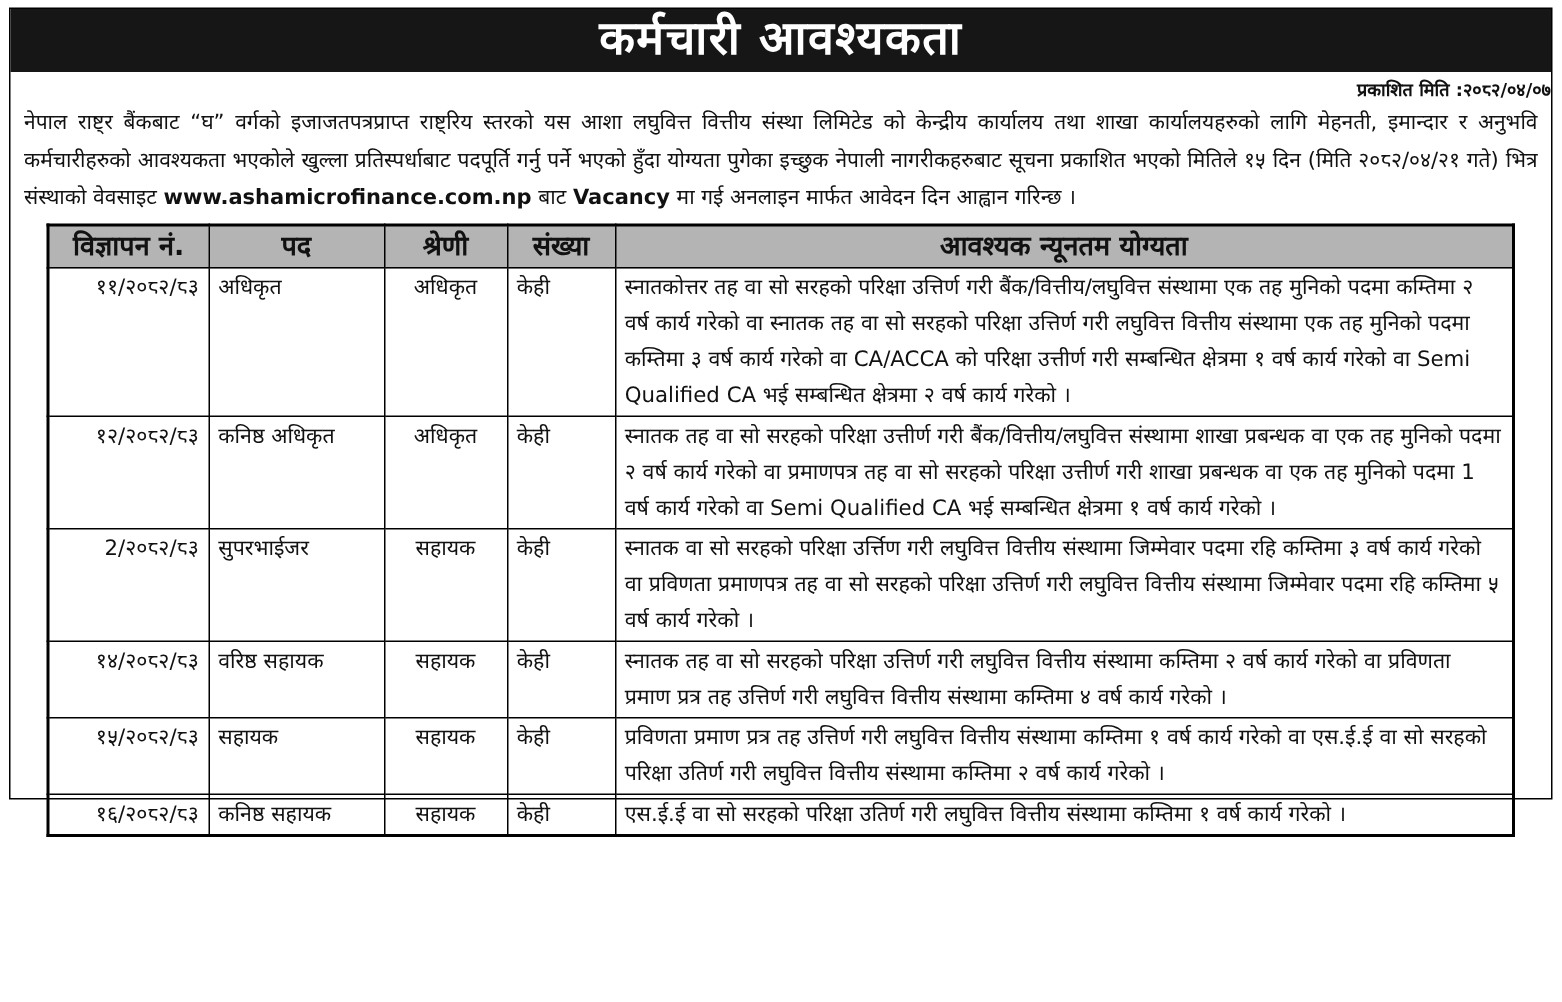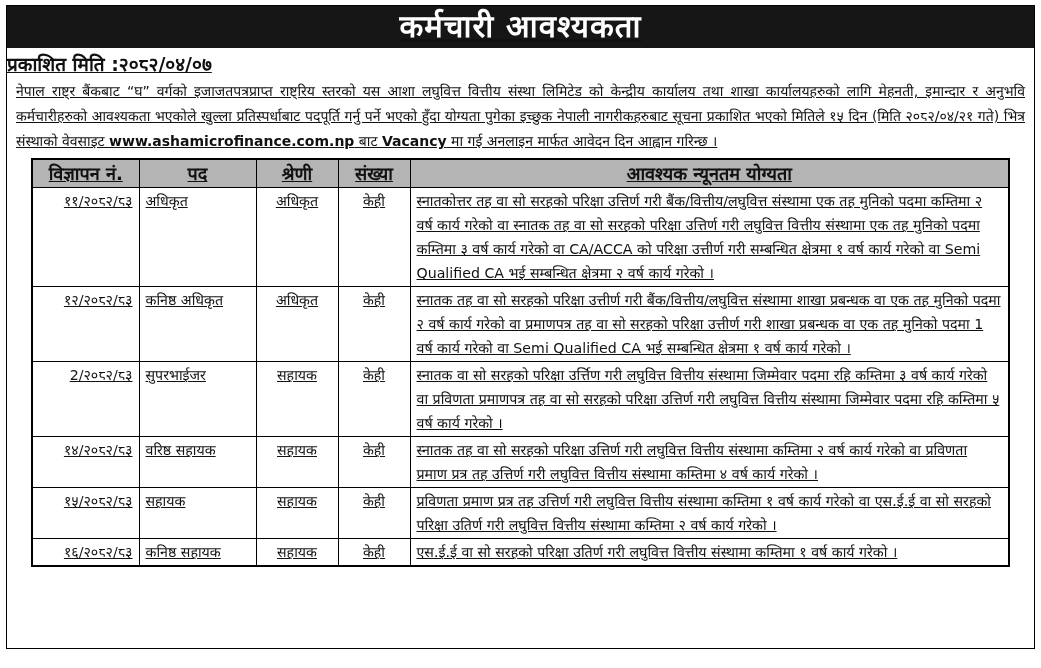--- a/index.html
+++ b/index.html
@@ -6,39 +6,38 @@
     margin: 0; padding: 0;
     width: 1041px; height: 668px;
     background: #ffffff;
     overflow: hidden;
     font-family: "DejaVu Sans", sans-serif;
     color: #111;
   }
   .notice {
     margin: 5px 6px;
     border: 1.6px solid #000;
-    height: 644px;
+    height: 528px;
     box-sizing: border-box;
     background: #fff;
-    text-decoration: underline;
   }
   .title-bar {
     background: #161616;
     color: #fff;
     text-align: center;
     font-size: 31px;
     font-weight: bold;
     letter-spacing: 1px;
     padding: 3px 0 5px 0;
     line-height: 1.1;
   }
   .date-line {
-    text-align: left;
+    text-align: right;
     font-weight: bold;
-    font-size: 19px;
+    font-size: 12px;
     margin: 3px 0 2px 0;
   }
   .intro {
     font-size: 14px;
     line-height: 25px;
     text-align: justify;
     margin: 0 9px 4px 9px;
   }
   .intro .b { font-weight: bold; }
   table.vacancy {
@@ -60,21 +59,21 @@
   }
   table.vacancy td {
     border: 1.4px solid #000;
     padding: 1px 6px;
     vertical-align: top;
     line-height: 24px;
   }
   td.c-adno { text-align: right; padding-left: 10px; white-space: nowrap; }
   td.c-pos  { text-align: left; }
   td.c-lvl  { text-align: center; }
-  td.c-cnt  { text-align: center; }
+  td.c-cnt  { }
   td.c-qual { text-align: left; }
   col.w-adno { width: 107px; }
   col.w-pos  { width: 117px; }
   col.w-lvl  { width: 82px; }
   col.w-cnt  { width: 72px; }
 </style>
 </head>
 <body>
 
 <div class="notice">

